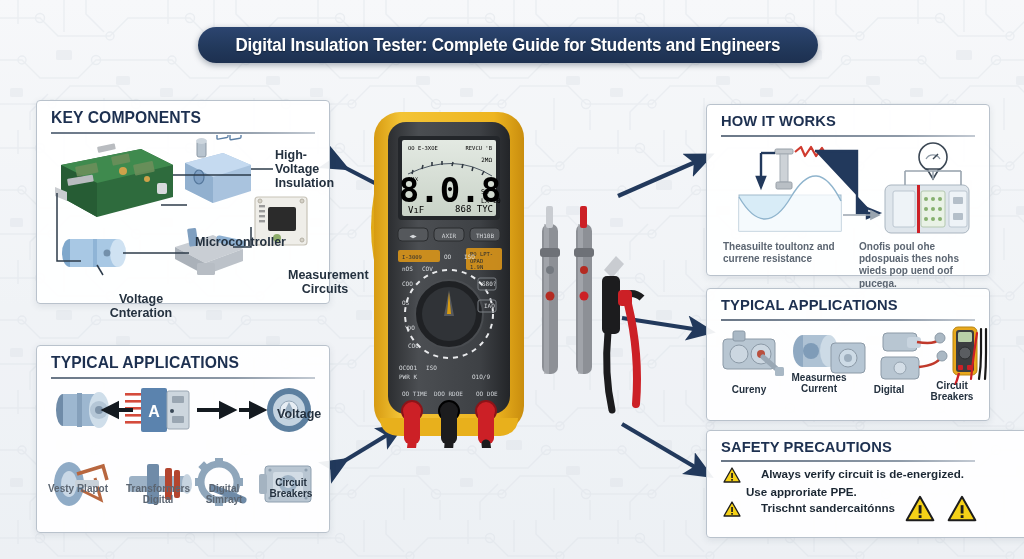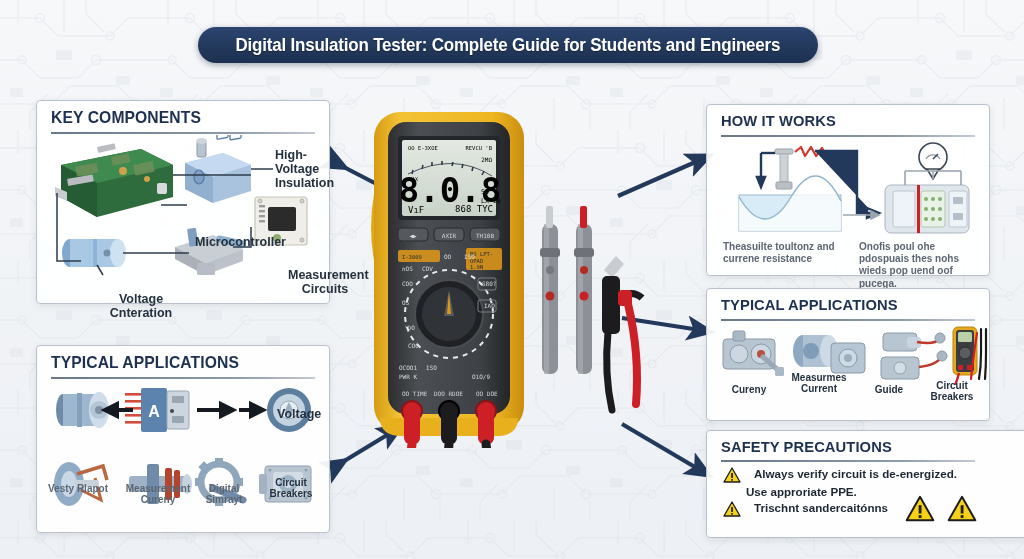--- a/index.html
+++ b/index.html
@@ -76,21 +76,21 @@
   }
   .cap-lg{font-size:12.5px;}
   .cap-md{font-size:10px;}
   .cap-c{text-align:center;}
   .blur{color:#5c6672;filter:blur(.28px);}
 
   
   .arrows{position:absolute;inset:0;pointer-events:none;}
 
   
-  .safety-row{position:absolute;display:flex;align-items:flex-start;gap:13px;}
+  .safety-row{position:absolute;display:flex;align-items:flex-start;gap:20px;}
   .safety-row .txt{
     color:#1b2733;font-size:11.6px;font-weight:bold;
     font-family:"Liberation Sans Narrow","Liberation Sans",sans-serif;
     line-height:1.12;
   }
   .warn-tri{display:block;}
 
   
   #meter{position:absolute;left:368px;top:108px;width:220px;height:340px;}
   .lcd-digit{
@@ -327,21 +327,21 @@
             <circle cx="233" cy="90" r="1.6"></circle>
             <circle cx="269" cy="90" r="1.6"></circle>
           <circle cx="233" cy="118" r="1.6"></circle>
             <circle cx="269" cy="118" r="1.6"></circle>
           </g>
       </g>
     </svg>
 
     <div class="cap cap-lg" style="left:240px;top:62px;">Voltage</div>
     <div class="cap cap-md cap-c blur" style="left:10px;top:138px;width:62px;">Vesty Rlapot</div>
-    <div class="cap cap-md cap-c blur" style="left:82px;top:138px;width:78px;">Measurement Cureny</div>
+    <div class="cap cap-md cap-c blur" style="left:82px;top:138px;width:78px;">Transformers Digital</div>
     <div class="cap cap-md cap-c blur" style="left:156px;top:138px;width:62px;">Digital Simrayt</div>
     <div class="cap cap-md cap-c" style="left:222px;top:132px;width:64px;">Circuit Breakers</div>
   </div>
 
   <div class="panel" id="panel-how">
     <div class="panel-title">HOW IT WORKS</div>
     <div class="panel-rule"></div>
 
     <svg width="282" height="100" viewBox="0 0 282 100" style="position:absolute;left:0;top:34px;">
 
@@ -453,21 +453,21 @@
       </g>
       <g stroke-linecap="round">
         <path d="M274 6 V30 Q274 44 272 56" stroke="#1a1a1a" stroke-width="2.2" fill="none"></path>
         <path d="M279 6 V30 Q279 44 278 56" stroke="#1a1a1a" stroke-width="2.2" fill="none"></path>
         <path d="M270 10 Q266 36 264 56" stroke="#cc2026" stroke-width="2.2" fill="none"></path>
       </g>
     </svg>
 
     <div class="cap cap-md cap-c" style="left:10px;top:96px;width:64px;">Cureny</div>
     <div class="cap cap-md cap-c" style="left:76px;top:84px;width:72px;">Measurmes Current</div>
-    <div class="cap cap-md cap-c" style="left:152px;top:96px;width:60px;">Guide</div>
+    <div class="cap cap-md cap-c" style="left:152px;top:96px;width:60px;">Digital</div>
     <div class="cap cap-md cap-c" style="left:212px;top:92px;width:66px;">Circuit Breakers</div>
   </div>
 
   <div class="panel" id="panel-safety">
     <div class="panel-title">SAFETY PRECAUTIONS</div>
     <div class="panel-rule"></div>
 
     <div class="safety-row" style="left:16px;top:36px;width:250px;">
       <svg class="warn-tri" width="18" height="16" viewBox="0 0 18 16">
         <path d="M9 1 L17 15 L1 15 Z" fill="#f5d117" stroke="#1d1d1d" stroke-width="1.3" stroke-linejoin="round"></path>

